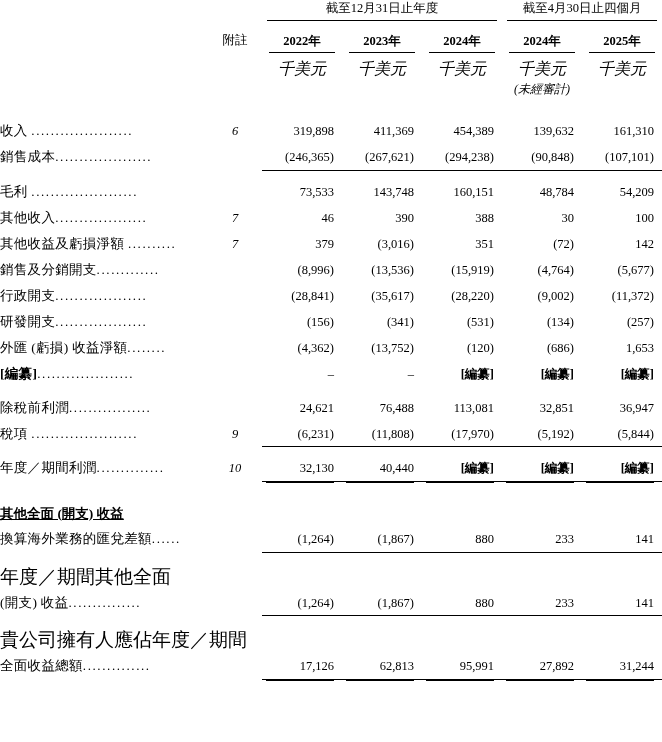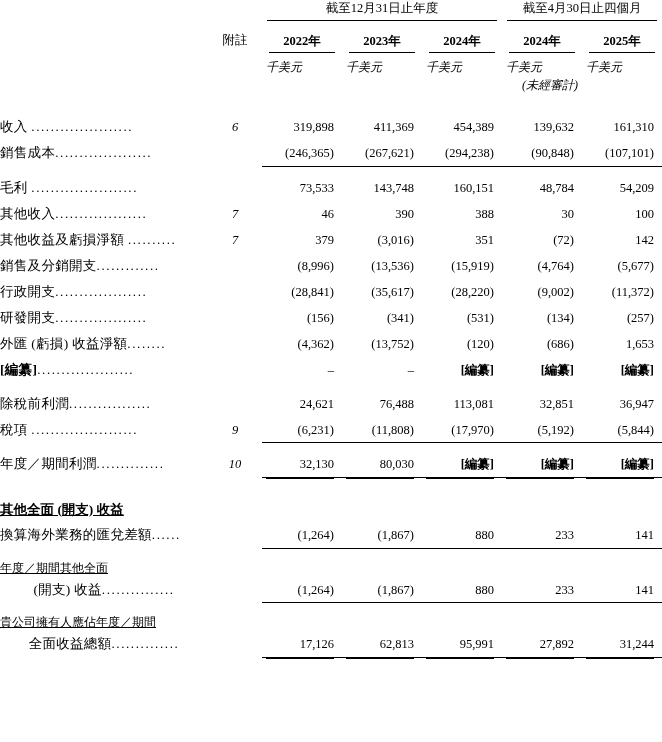--- a/index.html
+++ b/index.html
@@ -67,28 +67,28 @@
     white-space: nowrap;
   }
   .yr-rule .rule {
     border-top: 1px solid #000;
     height: 0;
     font-size: 0;
     line-height: 0;
     margin: 0 6px;
   }
   .unit {
-    text-align: left;
+    text-align: center;
     font-style: italic;
-    font-size: 12px;
+    font-size: 16px;
     padding: 5px 4px 0 4px;
     white-space: nowrap;
   }
   .unit2 {
-    text-align: right;
+    text-align: center;
     font-style: italic;
     font-size: 12px;
     padding: 1px 4px 0 4px;
     white-space: nowrap;
   }
 
   
   td.lbl {
     font-size: 13.5px;
     padding: 4px 0 4px 0;
@@ -142,26 +142,25 @@
     padding: 6px 0 3px 0;
     white-space: nowrap;
     text-decoration: underline;
   }
   .sec-sub {
     font-style: italic;
     font-size: 13.5px;
     padding: 3px 0 3px 0;
     white-space: nowrap;
   }
-  .indent { padding-left: 16px; text-align: center; }
+  .indent { padding-left: 16px; }
   .lbl2 {
-    font-size: 12px;
+    font-size: 19px;
     padding: 3px 0 0 0;
     white-space: nowrap;
-    text-decoration: underline;
   }
 </style>
 </head>
 <body>
 
 <div class="sheet">
 <table class="fin">
   <colgroup>
     <col class="c-label">
         <col class="c-note">
@@ -369,21 +368,21 @@
     <td class="num ul">(5,844)</td>
   </tr>
   <tr class="gap-sm">
           <td colspan="7"></td>
         </tr>
 
   <tr>
     <td class="lbl"><span>年度／期間利潤</span><span class="dots">..............</span></td>
     <td class="note">10</td>
     <td class="num ul">32,130</td>
-    <td class="num ul">80,030</td>
+    <td class="num ul">40,440</td>
     <td class="num ul redact">[編纂]</td>
     <td class="num ul redact">[編纂]</td>
     <td class="num ul redact">[編纂]</td>
   </tr>
   <tr class="doubleline">
     <td></td>
     <td></td>
     <td class="strip">
             <div class="dline"></div>
           </td>

